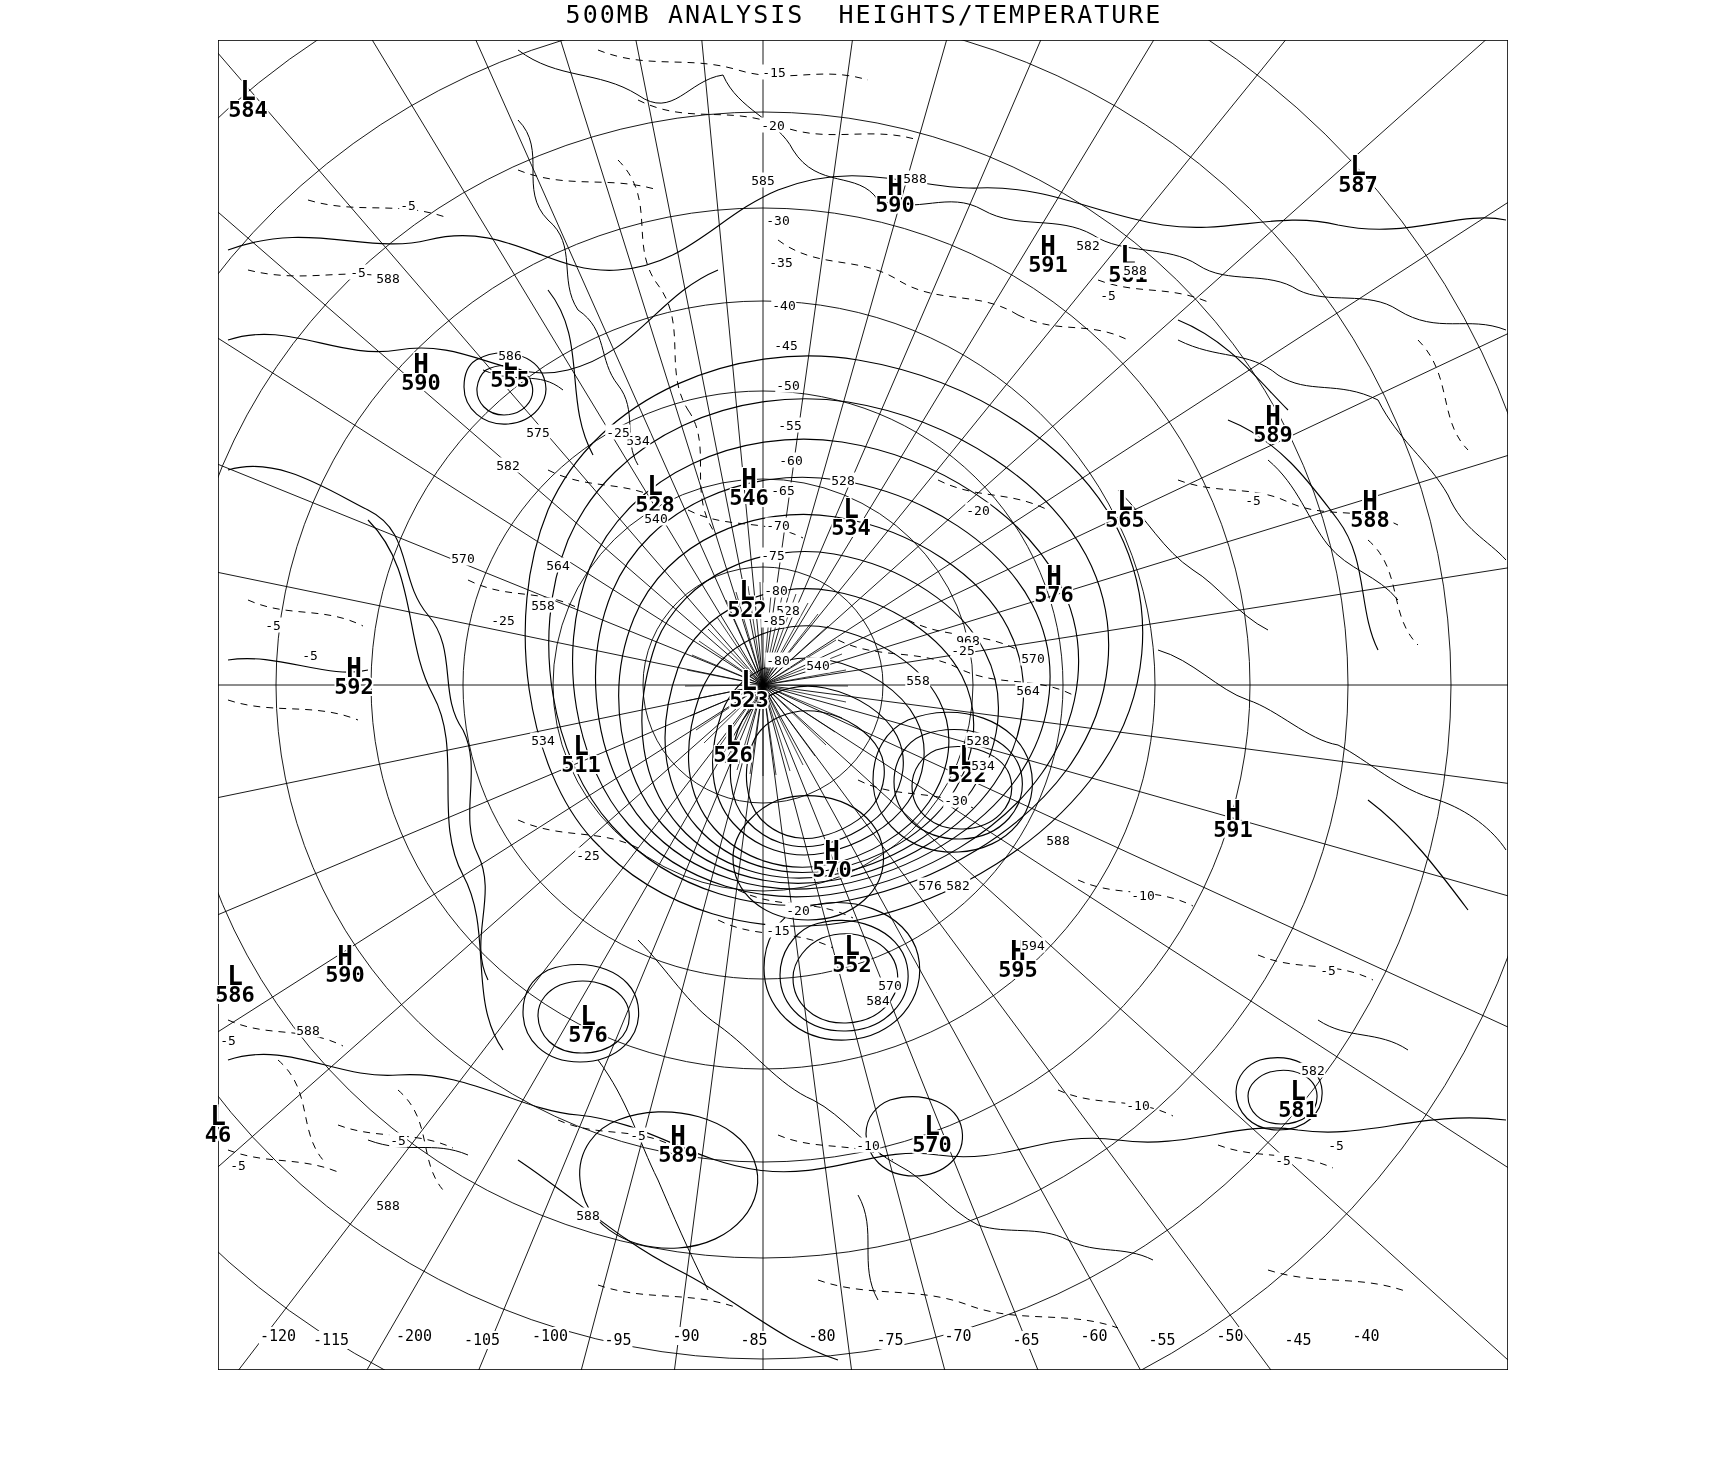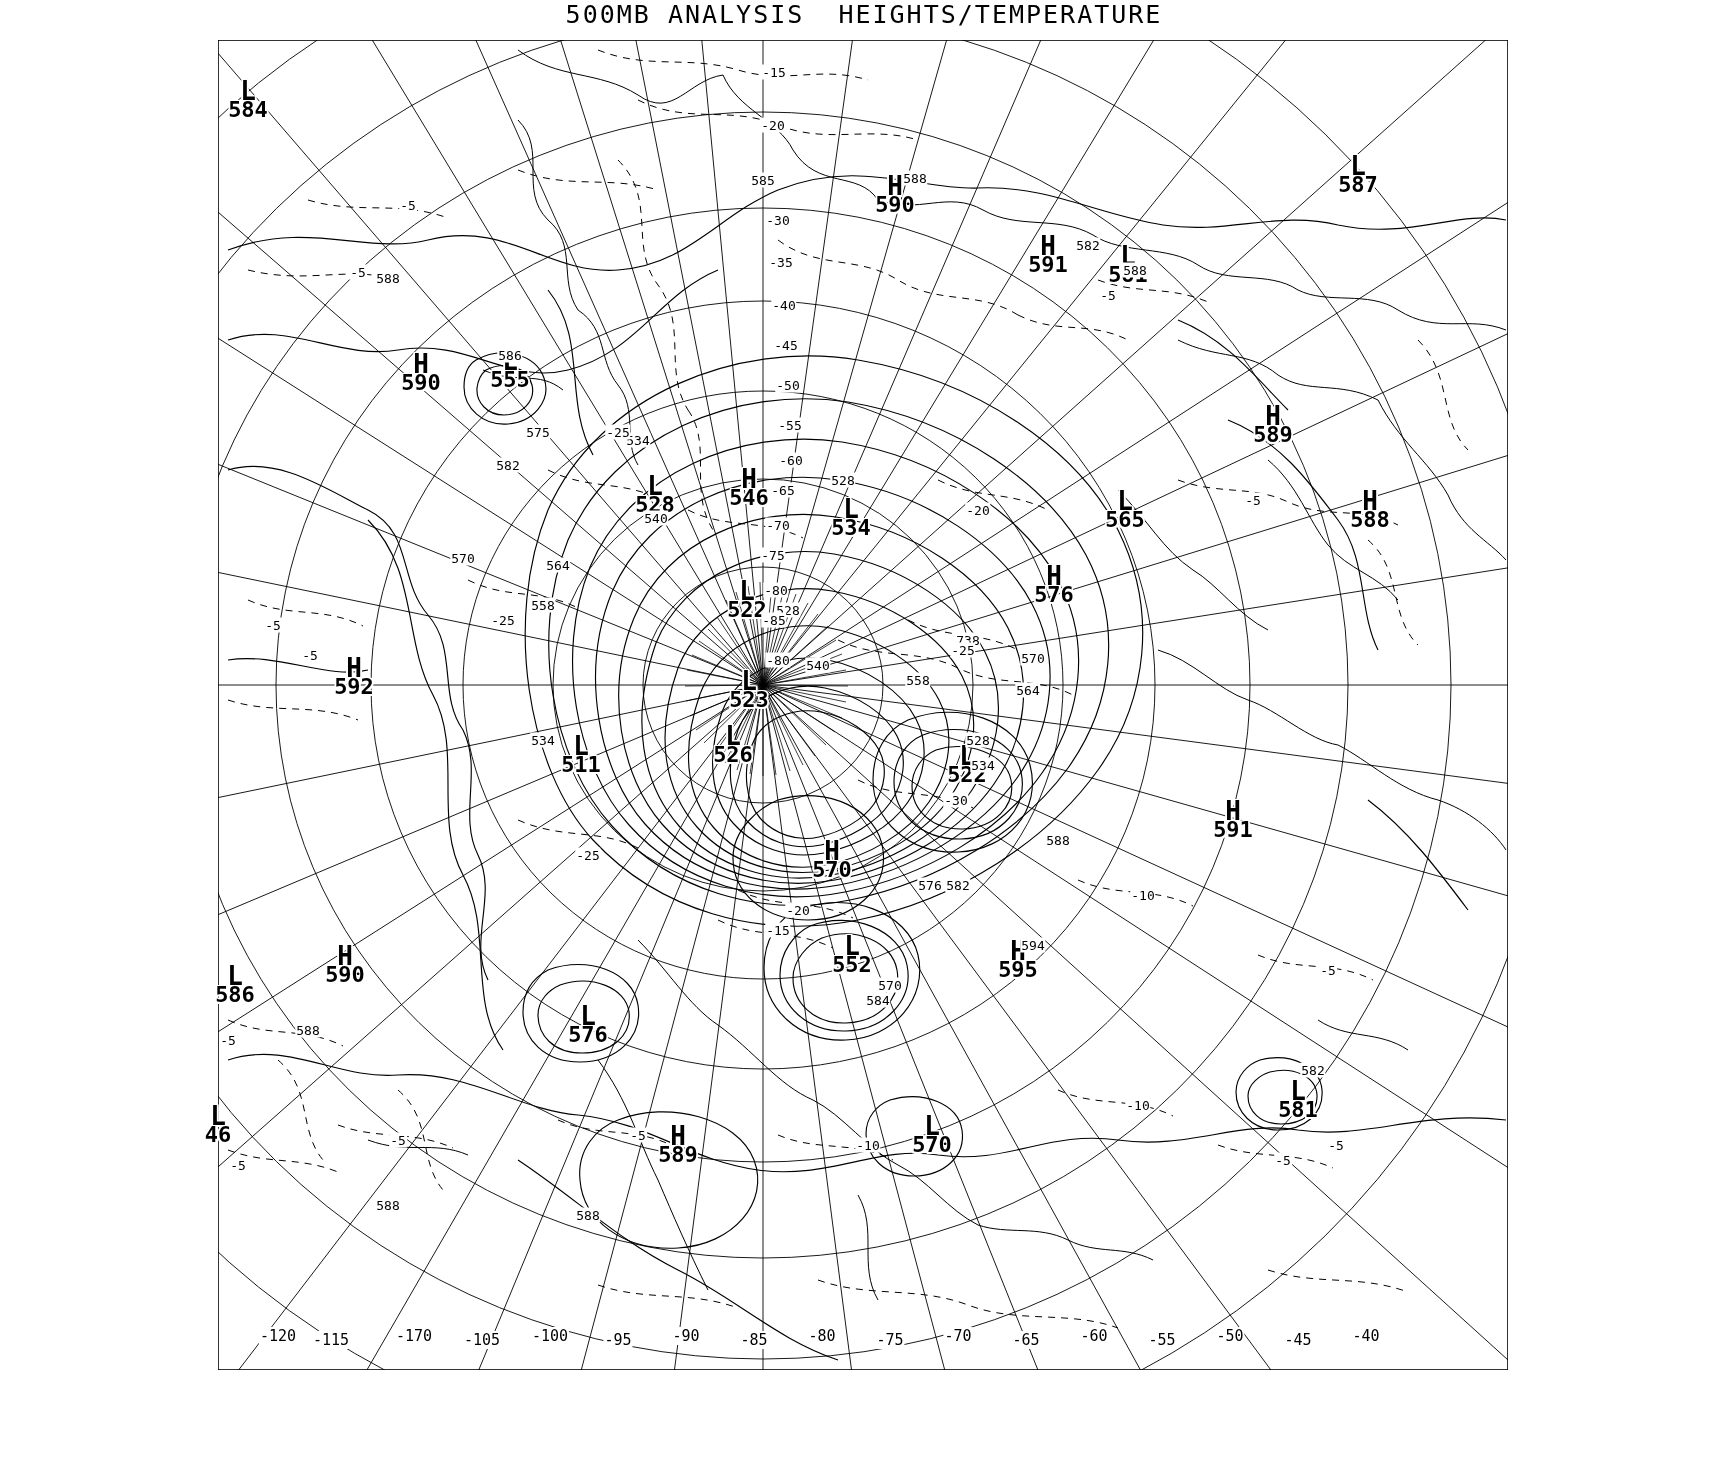--- a/index.html
+++ b/index.html
@@ -476,21 +476,21 @@
         <div class="clabel" style="left: 290px; top: 425px;">582</div>
         <div class="clabel" style="left: 625px; top: 440px;">528</div>
         <div class="clabel" style="left: 245px; top: 518px;">570</div>
         <div class="clabel" style="left: 340px; top: 525px;">564</div>
         <div class="clabel" style="left: 325px; top: 565px;">558</div>
         <div class="clabel" style="left: 438px; top: 478px;">540</div>
         <div class="clabel" style="left: 570px; top: 570px;">528</div>
         <div class="clabel" style="left: 600px; top: 625px;">540</div>
         <div class="clabel" style="left: 700px; top: 640px;">558</div>
         <div class="clabel" style="left: 810px; top: 650px;">564</div>
-        <div class="clabel" style="left: 750px; top: 600px;">738</div>
+        <div class="clabel" style="left: 750px; top: 600px;">968</div>
         <div class="clabel" style="left: 815px; top: 618px;">570</div>
         <div class="clabel" style="left: 325px; top: 700px;">534</div>
         <div class="clabel" style="left: 760px; top: 700px;">528</div>
         <div class="clabel" style="left: 765px; top: 725px;">534</div>
         <div class="clabel" style="left: 840px; top: 800px;">588</div>
         <div class="clabel" style="left: 740px; top: 845px;">582</div>
         <div class="clabel" style="left: 712px; top: 845px;">576</div>
         <div class="clabel" style="left: 815px; top: 905px;">594</div>
         <div class="clabel" style="left: 90px; top: 990px;">588</div>
         <div class="clabel" style="left: 672px; top: 945px;">570</div>
@@ -536,21 +536,21 @@
         <div class="tlabel" style="left: 20px; top: 1125px;">-5</div>
         <div class="tlabel" style="left: 920px; top: 1065px;">-10</div>
         <div class="tlabel" style="left: 650px; top: 1105px;">-10</div>
         <div class="tlabel" style="left: 1065px; top: 1120px;">-5</div>
         <div class="tlabel" style="left: 1118px; top: 1105px;">-5</div>
         <div class="tlabel" style="left: 420px; top: 1095px;">-5</div>
       </div>
     <div id="lonlabels">
         <div class="lonlabel" style="left: 60px; top: 1296px;">-120</div>
         <div class="lonlabel" style="left: 113px; top: 1300px;">-115</div>
-        <div class="lonlabel" style="left: 196px; top: 1296px;">-170</div>
+        <div class="lonlabel" style="left: 196px; top: 1296px;">-200</div>
         <div class="lonlabel" style="left: 264px; top: 1300px; text-align: center;">-105</div>
         <div class="lonlabel" style="left: 332px; top: 1296px;">-100</div>
         <div class="lonlabel" style="left: 400px; top: 1300px;">-95</div>
         <div class="lonlabel" style="left: 468px; top: 1296px;">-90</div>
         <div class="lonlabel" style="left: 536px; top: 1300px;">-85</div>
         <div class="lonlabel" style="left: 604px; top: 1296px;">-80</div>
         <div class="lonlabel" style="left: 672px; top: 1300px;">-75</div>
         <div class="lonlabel" style="left: 740px; top: 1296px;">-70</div>
         <div class="lonlabel" style="left: 808px; top: 1300px;">-65</div>
         <div class="lonlabel" style="left: 876px; top: 1296px;">-60</div>

